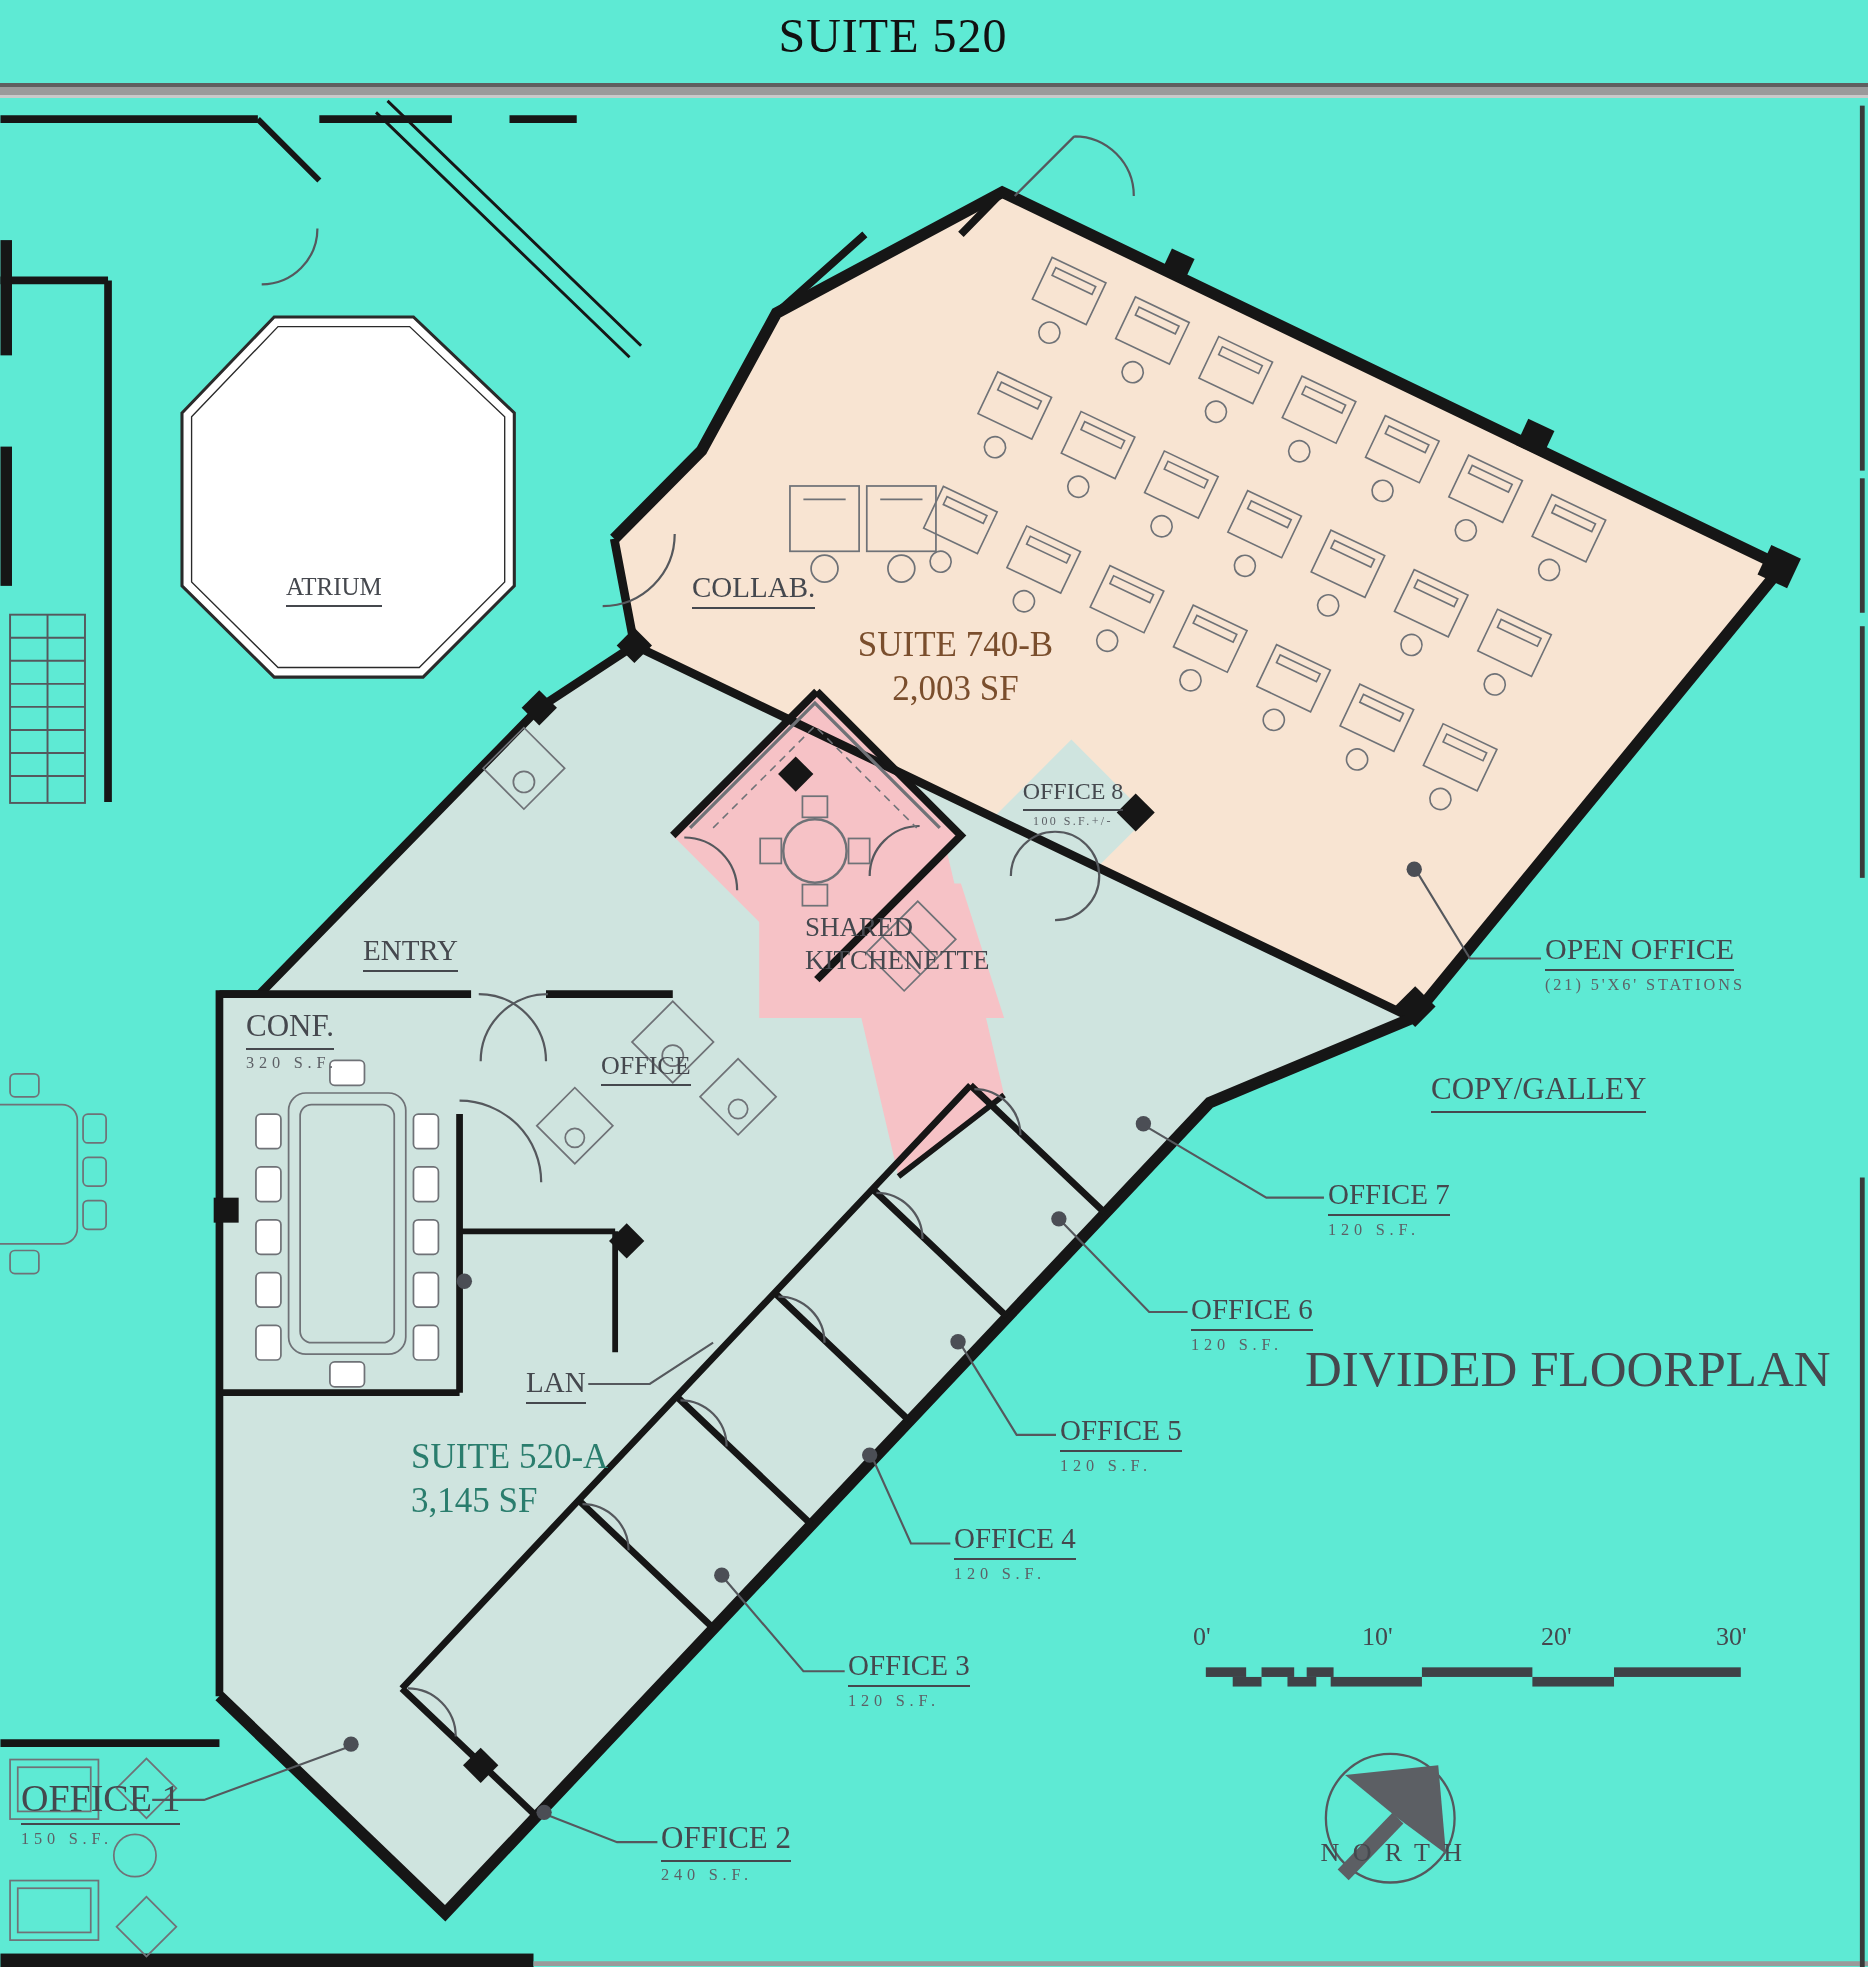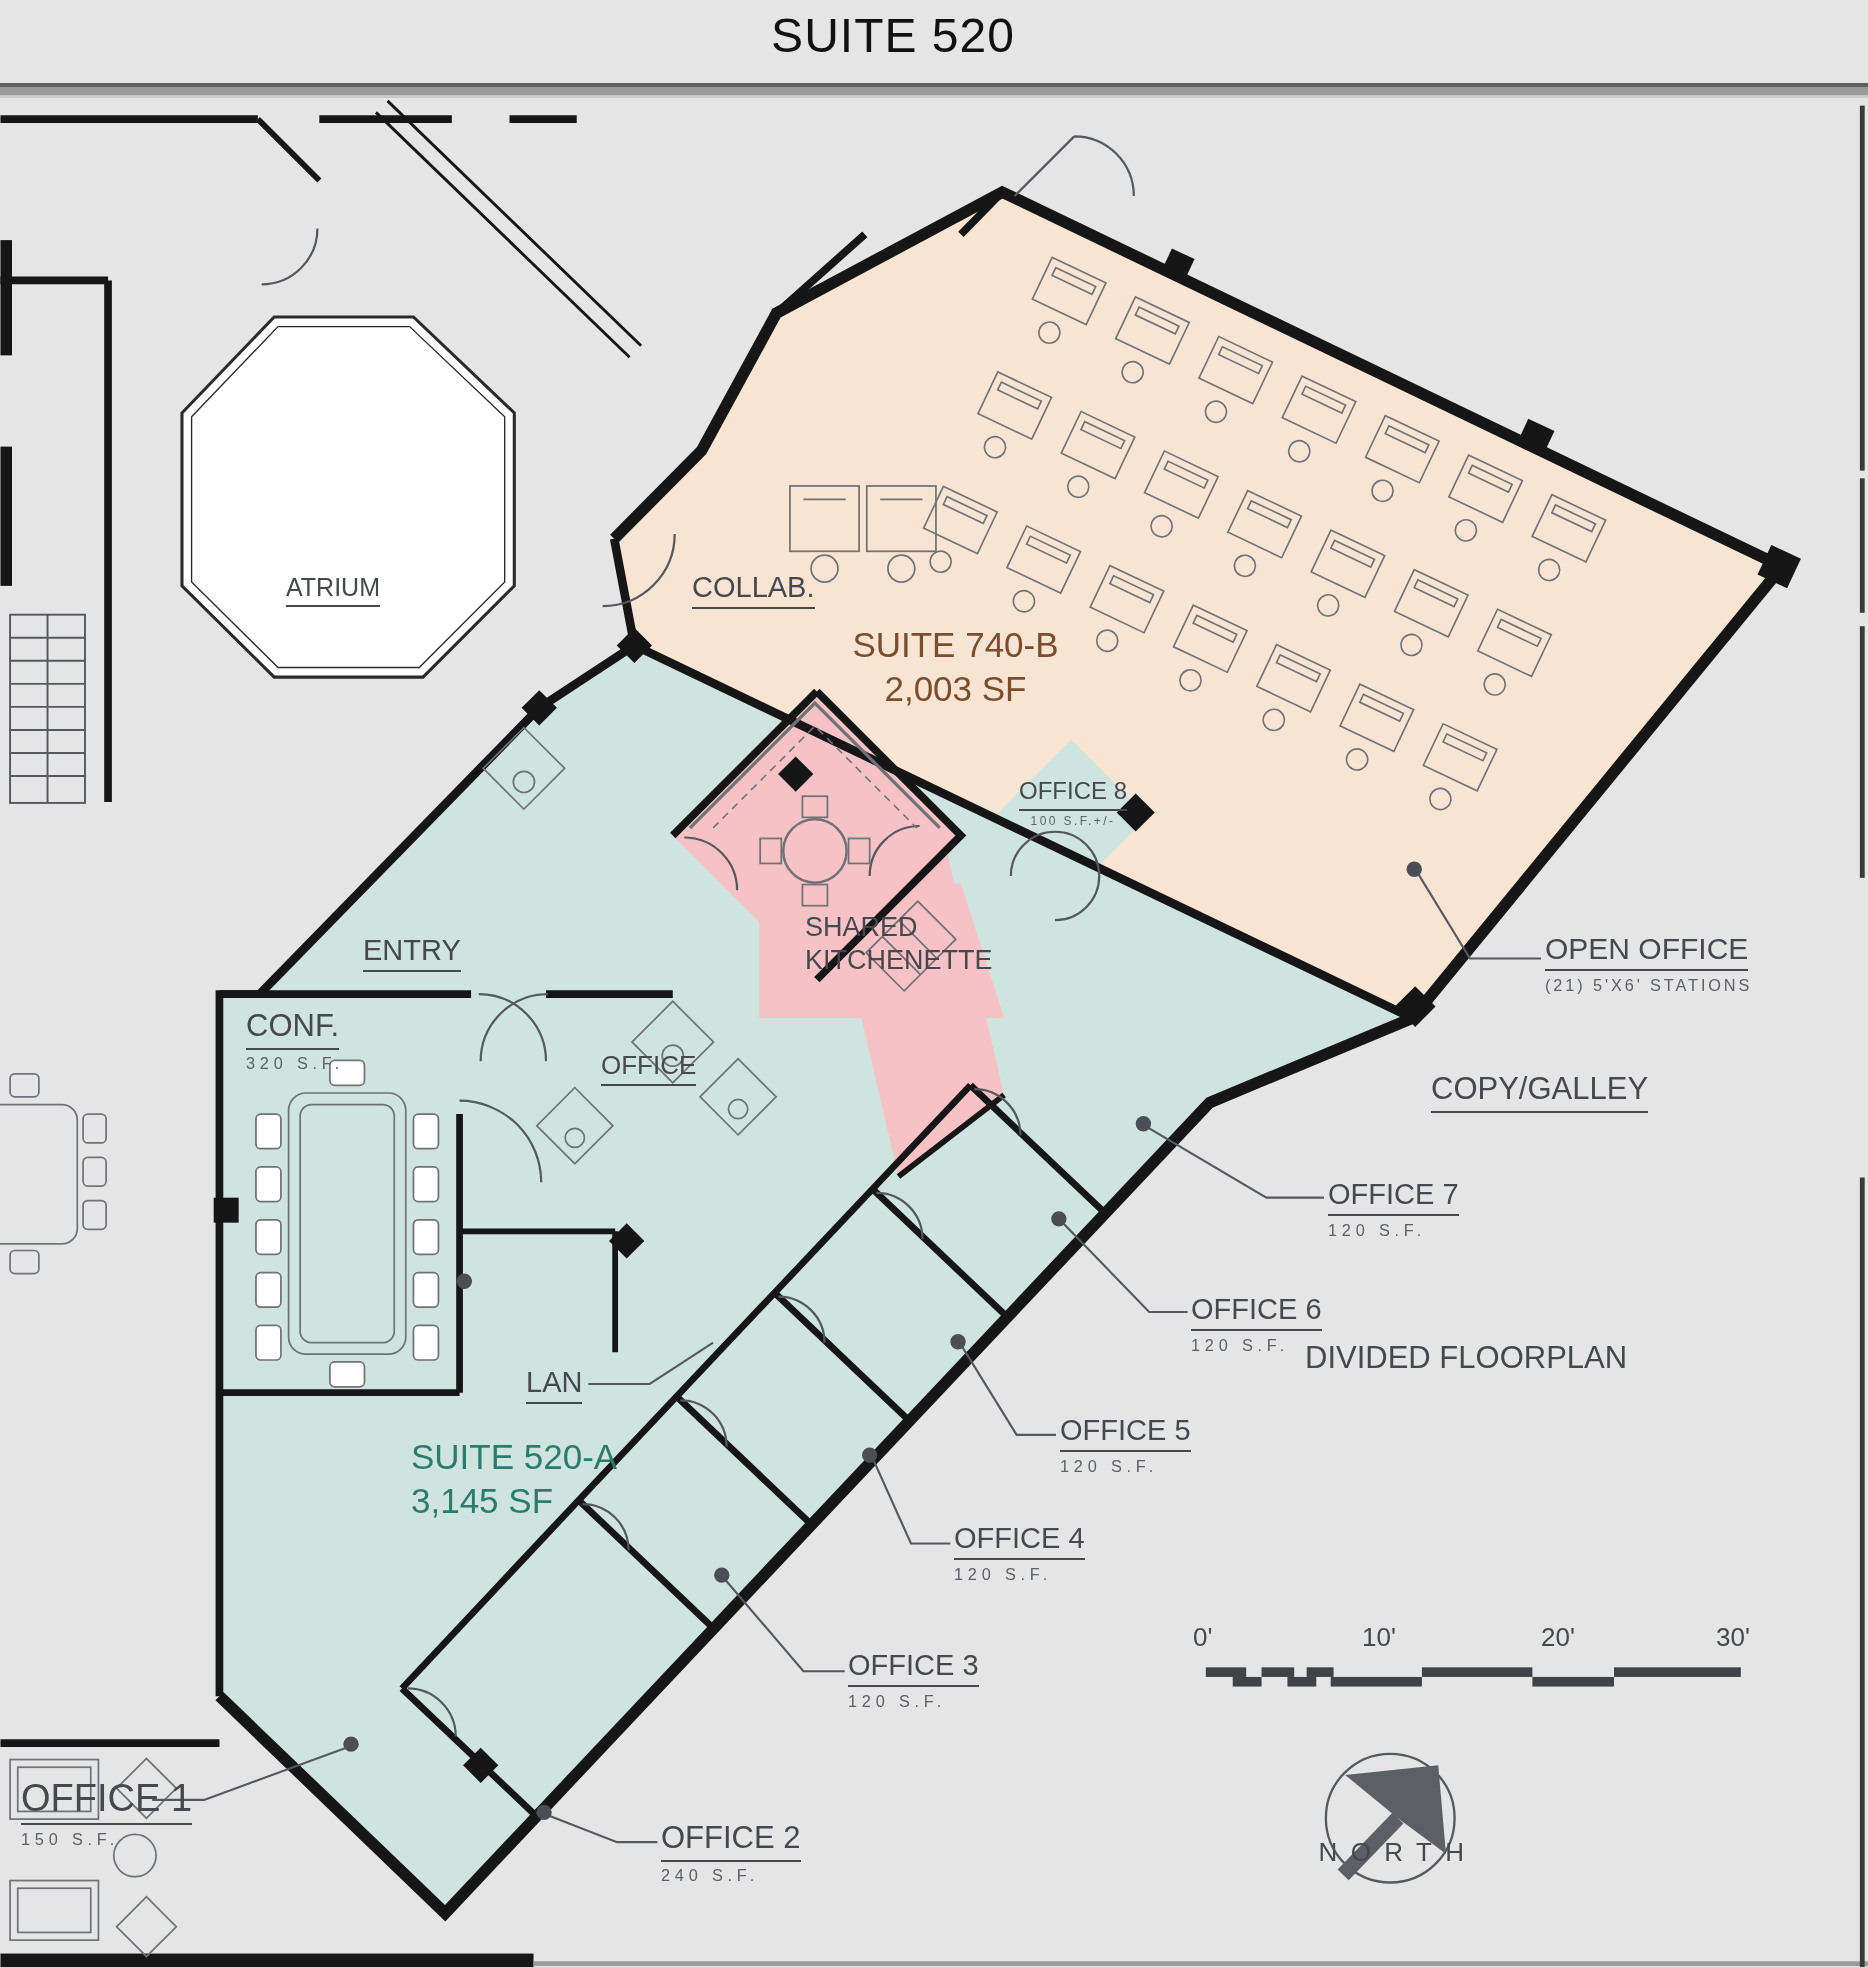--- a/index.html
+++ b/index.html
@@ -1,30 +1,30 @@
 <!DOCTYPE html>
 <html><head>
 <meta charset="utf-8">
 <style>
   html,body{margin:0;padding:0;background:#fff;}
-  .stage{position:relative;width:1869px;height:1967px;background:#e5e5e5;overflow:hidden;
-         font-family:Liberation Sans, sans-serif;color:#45484e;}
+  .stage{position:relative;width:1869px;height:1967px;background:#5eead4;overflow:hidden;
+         font-family:Liberation Serif, serif;color:#45484e;}
   .plan-svg{position:absolute;left:0;top:0;width:1869px;height:1967px;}
   .title{position:absolute;left:893px;top:7.7px;transform:translateX(-50%);
          font-size:48px;color:#111;letter-spacing:1px;white-space:nowrap;}
   .grayband{position:absolute;left:0;top:83px;width:1869px;height:15.4px;
             background:linear-gradient(#5f5f5f 0 28%, #9a9a9a 28% 80%, #c9c9c9 80%);}
   .rlabel{position:absolute;line-height:1.12;white-space:nowrap;}
   .rname{display:inline-block;font-size:29px;color:#45484e;}
   .ul{border-bottom:2.4px solid #45484e;padding-bottom:3.8px;}
   .area{font-size:16.3px;letter-spacing:4.8px;color:#5d6066;margin-top:4.8px;}
   .center{text-align:center;}
   .suiteb{color:#7a4e2d;font-size:35px;line-height:1.25;}
   .suitea{color:#2a7d6d;font-size:35px;line-height:1.25;}
-  .big{font-size:31px;}
+  .big{font-size:51px;}
   .two{line-height:1.22;}
   .north-text{letter-spacing:13.4px;font-size:26px;color:#45484e;}
   .tick{position:absolute;font-size:26px;color:#45484e;}
   
   .walls{stroke:#161616;fill:none;}
   .thin{stroke:#55585d;fill:none;}
   .furn{stroke:#6f7277;fill:none;stroke-width:1.8;}
   #stations rect,#stations circle{stroke:#6f7277;fill:none;stroke-width:1.7;}
   #conf-chairs rect{stroke:#6f7277;fill:#fff;stroke-width:1.8;rx:5;}
 </style>

